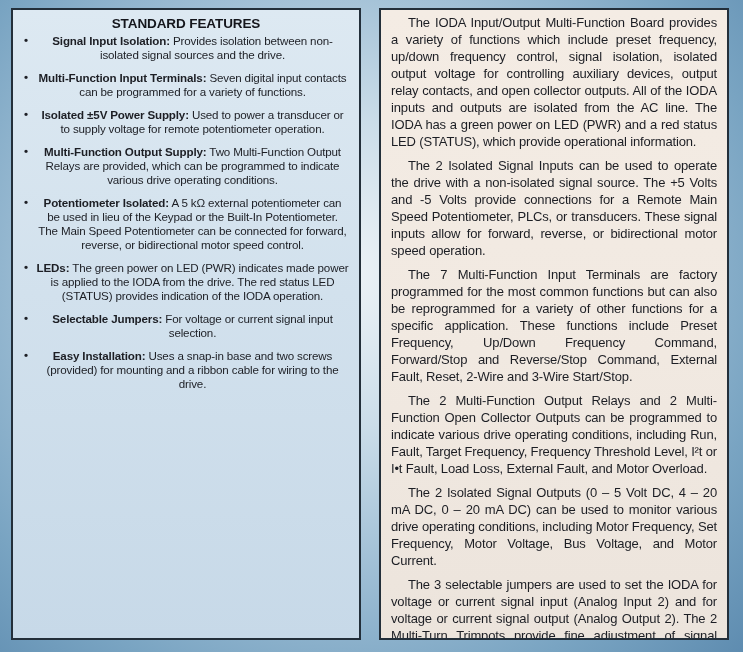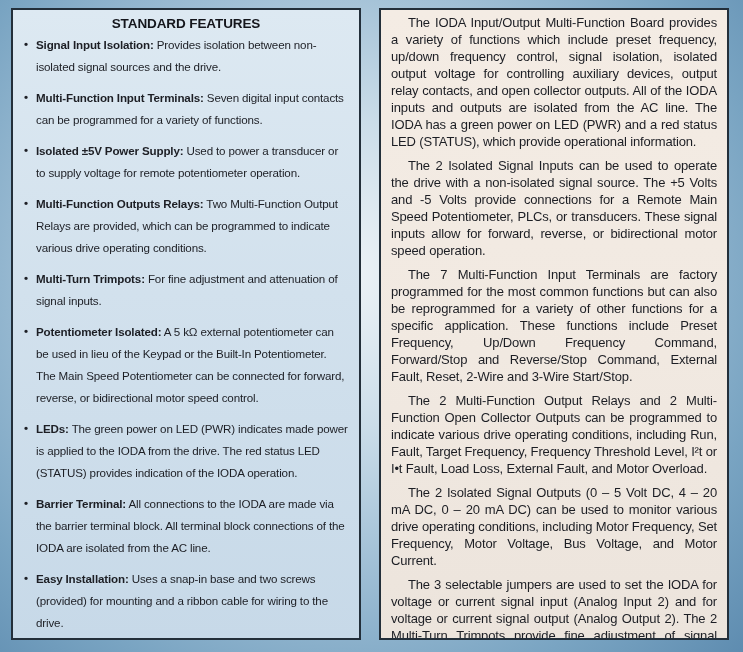--- a/index.html
+++ b/index.html
@@ -35,22 +35,23 @@
     letter-spacing:-0.1px;
     color:#14161c;
     margin:2px 0 3px 0;
   }
   ul.features-list { list-style:none; }
   ul.features-list li {
     position:relative;
     padding-left:13px;
     margin-bottom:9px;
     font-size:11.6px;
-    line-height:22px;
+    line-height:14px;
     letter-spacing:-0.15px;
+    text-align:center;
   }
   ul.features-list li::before {
     content:"\2022";
     position:absolute;
     left:1px; top:-1px;
     font-weight:700;
   }
   .lbl { font-weight:700; }
   .panel.description p {
     font-size:13px;
@@ -75,38 +76,34 @@
       </li>
       <li>
         <span class="lbl">Multi-Function Input Terminals:</span>
         <span class="txt">Seven digital input contacts can be programmed for a variety of functions.</span>
       </li>
       <li>
         <span class="lbl">Isolated ±5V Power Supply:</span>
         <span class="txt">Used to power a transducer or to supply voltage for remote potentiometer operation.</span>
       </li>
       <li>
-        <span class="lbl">Multi-Function Outputs Relays:</span>
+        <span class="lbl">Multi-Function Output Supply:</span>
         <span class="txt">Two Multi-Function Output Relays are provided, which can be programmed to indicate various drive operating conditions.</span>
-      </li>
-      <li>
-        <span class="lbl">Multi-Turn Trimpots:</span>
-        <span class="txt">For fine adjustment and attenuation of signal inputs.</span>
       </li>
       <li>
         <span class="lbl">Potentiometer Isolated:</span>
         <span class="txt">A 5 kΩ external potentiometer can be used in lieu of the Keypad or the Built-In Potentiometer. The Main Speed Potentiometer can be connected for forward, reverse, or bidirectional motor speed control.</span>
       </li>
       <li>
         <span class="lbl">LEDs:</span>
         <span class="txt">The green power on LED (PWR) indicates made power is applied to the IODA from the drive. The red status LED (STATUS) provides indication of the IODA operation.</span>
       </li>
       <li>
-        <span class="lbl">Barrier Terminal:</span>
-        <span class="txt">All connections to the IODA are made via the barrier terminal block. All terminal block connections of the IODA are isolated from the AC line.</span>
+        <span class="lbl">Selectable Jumpers:</span>
+        <span class="txt">For voltage or current signal input selection.</span>
       </li>
       <li>
         <span class="lbl">Easy Installation:</span>
         <span class="txt">Uses a snap-in base and two screws (provided) for mounting and a ribbon cable for wiring to the drive.</span>
       </li>
     </ul>
   </section>
 
   <section class="panel description">
     <p>The IODA Input/Output Multi-Function Board provides a variety of functions which include preset frequency, up/down frequency control, signal isolation, isolated output voltage for controlling auxiliary devices, output relay contacts, and open collector outputs. All of the IODA inputs and outputs are isolated from the AC line. The IODA has a green power on LED (PWR) and a red status LED (STATUS), which provide operational information.</p>

